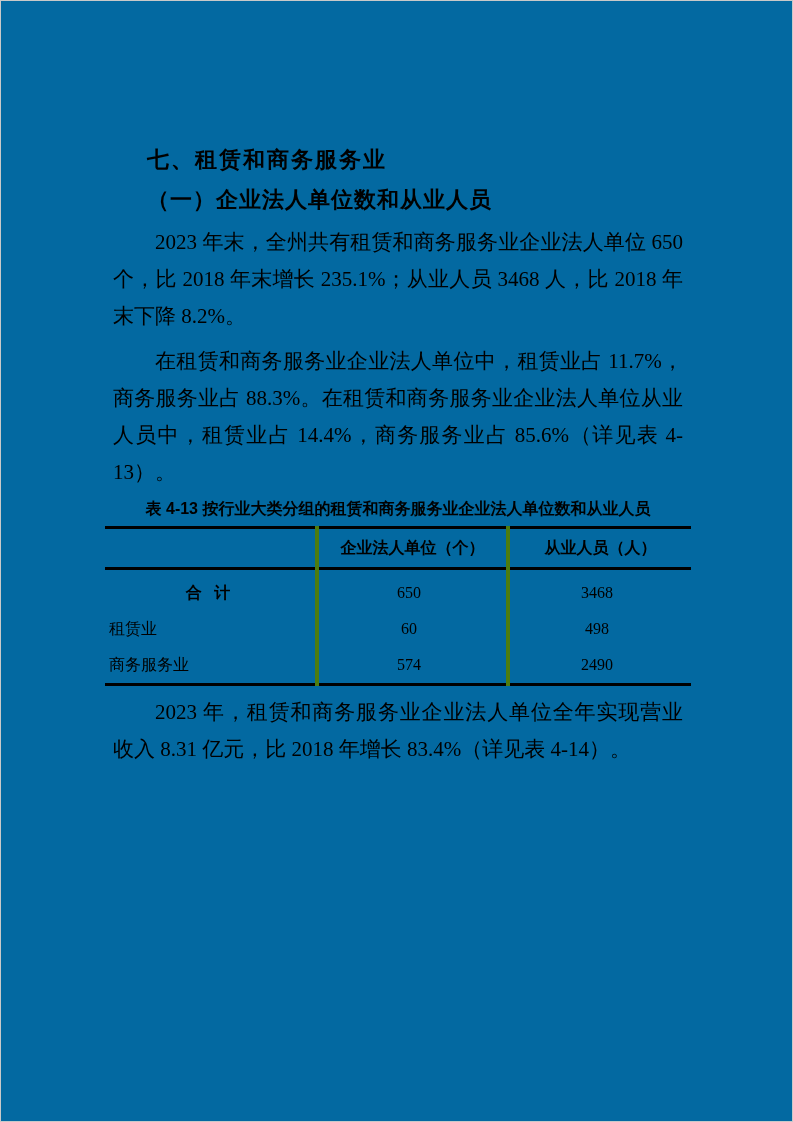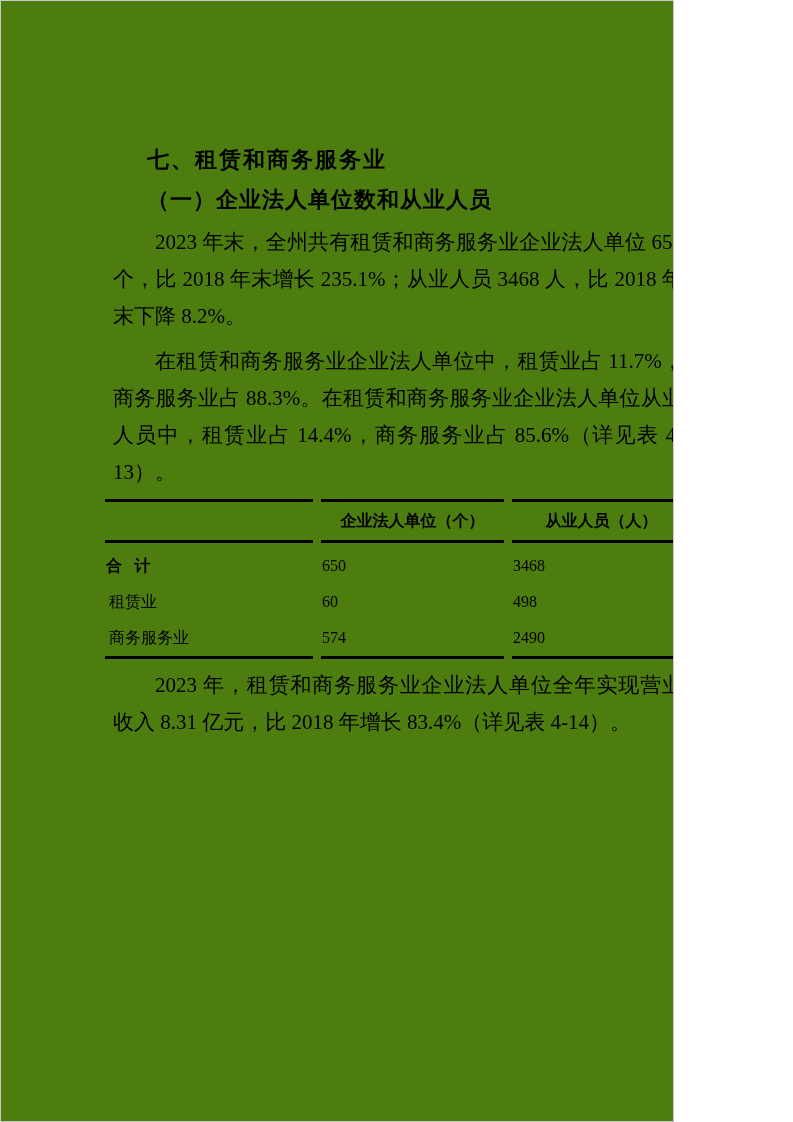--- a/index.html
+++ b/index.html
@@ -1,20 +1,20 @@
 <!DOCTYPE html>
 <html><head>
 <meta charset="utf-8">
 <style>
   html, body { margin: 0; padding: 0; background: #ffffff; }
   .page {
     position: relative;
-    width: 674px;
+    width: 793px;
     height: 1122px;
-    background: #4d7c0f;
+    background: #0369a1;
     box-sizing: border-box;
     border: 1px solid #c9c9c9;
     overflow: hidden;
     color: #000000;
     text-decoration: underline;
   }
   .content {
     position: absolute;
     left: 104px;
     top: 145px;
@@ -74,44 +74,46 @@
     font-size: 16px;
     font-weight: bold;
     font-family: "Liberation Sans", "DejaVu Sans", sans-serif;
   }
   table.stats td {
     height: 34px;
     vertical-align: middle;
     font-size: 16px;
     font-family: "Liberation Serif", "DejaVu Serif", serif;
   }
-  table.stats .vline { border-left: 8px solid #4d7c0f; }
-  table.stats td.num { text-align: left; padding-right: 8px; }
+  table.stats .vline { border-left: 4px solid #4d7c0f; }
+  table.stats td.num { text-align: center; padding-right: 8px; }
   table.stats td.row-label { text-align: left; padding-left: 4px; }
   table.stats td.row-label-total {
+    text-align: center;
     font-weight: bold;
     font-family: "Liberation Sans", "DejaVu Sans", sans-serif;
     letter-spacing: 4px;
   }
   table.stats tbody tr.first-data-row td { padding-top: 6px; }
 </style>
 </head>
 <body>
 
 <div class="page">
   <div class="content">
 
     <h1 class="doc-title">七、租赁和商务服务业</h1>
 
     <h2 class="sub-heading">（一）企业法人单位数和从业人员</h2>
 
     <p class="body-para">2023 年末，全州共有租赁和商务服务业企业法人单位 650 个，比 2018 年末增长 235.1%；从业人员 3468 人，比 2018 年末下降 8.2%。</p>
 
     <p class="body-para">在租赁和商务服务业企业法人单位中，租赁业占 11.7%，商务服务业占 88.3%。在租赁和商务服务业企业法人单位从业人员中，租赁业占 14.4%，商务服务业占 85.6%（详见表 4-13）。</p>
 
+    <div class="table-caption">表 4-13 按行业大类分组的租赁和商务服务业企业法人单位数和从业人员</div>
 
     <table class="stats">
       <colgroup>
           <col class="c1">
           <col class="c2">
           <col class="c3">
         </colgroup>
       <thead>
         <tr>
           <th></th>

